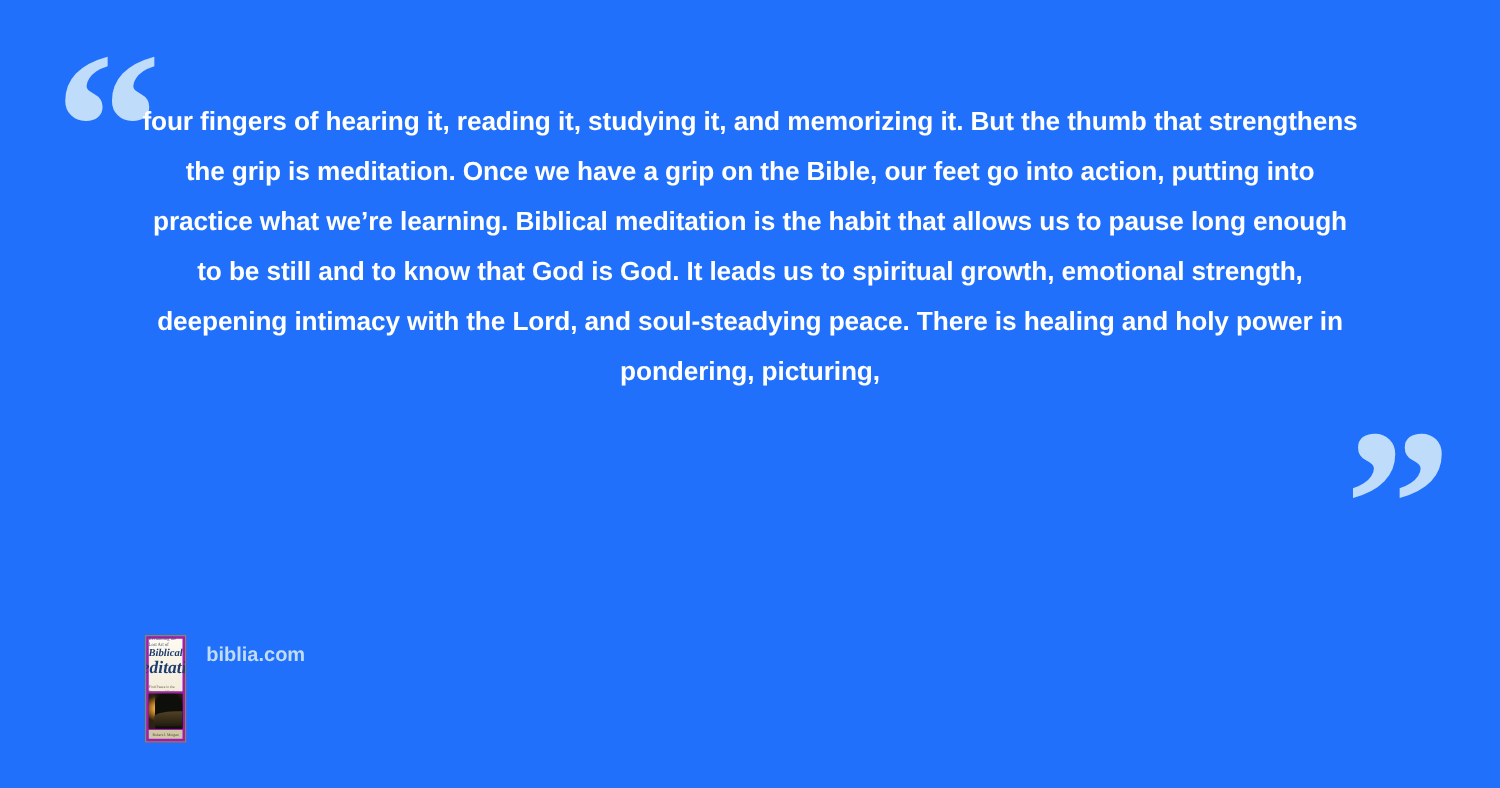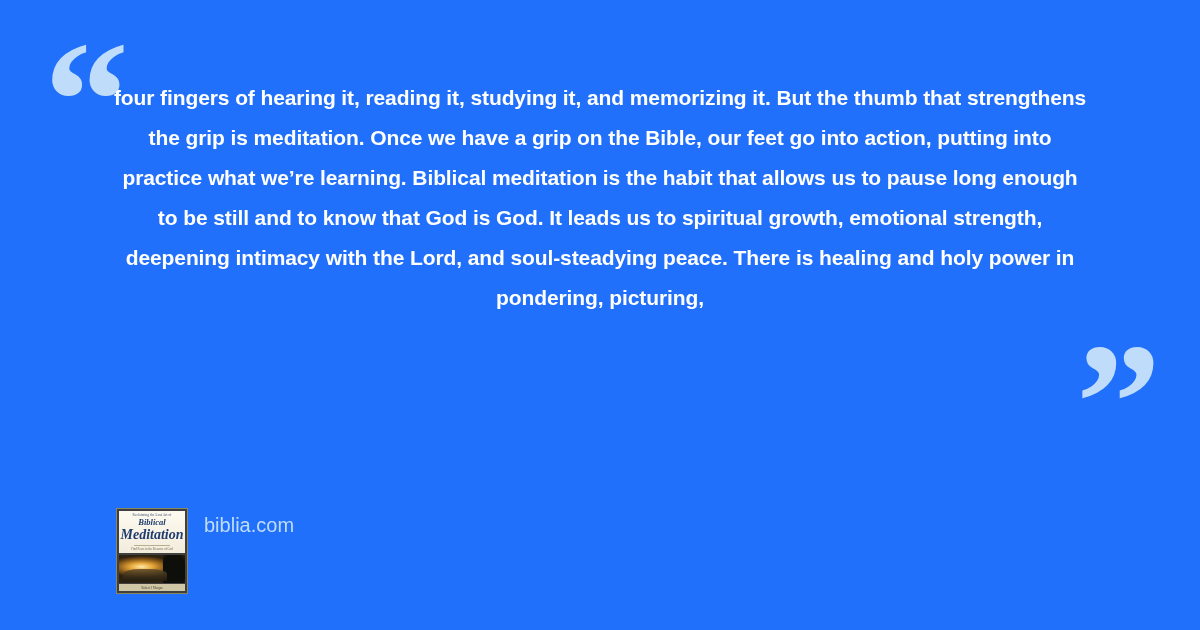--- a/index.html
+++ b/index.html
@@ -67,24 +67,24 @@
     left: 116px;
     bottom: 36px;
     display: flex;
     align-items: flex-start;
     gap: 16px;
   }
 
   
   #book-cover {
     position: relative;
-    width: 72px;
+    width: 33px;
     height: 86px;
     flex: 0 0 auto;
-    background: #404040;
+    background: #a21caf;
     border: 1px solid #8a8660;
     box-sizing: border-box;
     overflow: hidden;
   }
   .cover-top {
     position: absolute;
     left: 2px;
     right: 2px;
     top: 2px;
     height: 42px;
@@ -183,22 +183,22 @@
     font-family: "Liberation Sans", sans-serif;
     font-weight: 700;
     font-size: 41px;
     line-height: 46px;
     letter-spacing: -0.4px;
     white-space: nowrap;
   }
   #site-name {
     color: #bfddfa;
     font-family: "Liberation Sans", sans-serif;
-    font-weight: 400;
-    font-size: 20px;
+    font-weight: 700;
+    font-size: 16px;
     line-height: 28px;
     margin-top: 1px;
   }
 </style>
 </head>
 <body>
 
 <div id="card">
 
   <span id="quote-open" class="quote-glyph">“</span>

